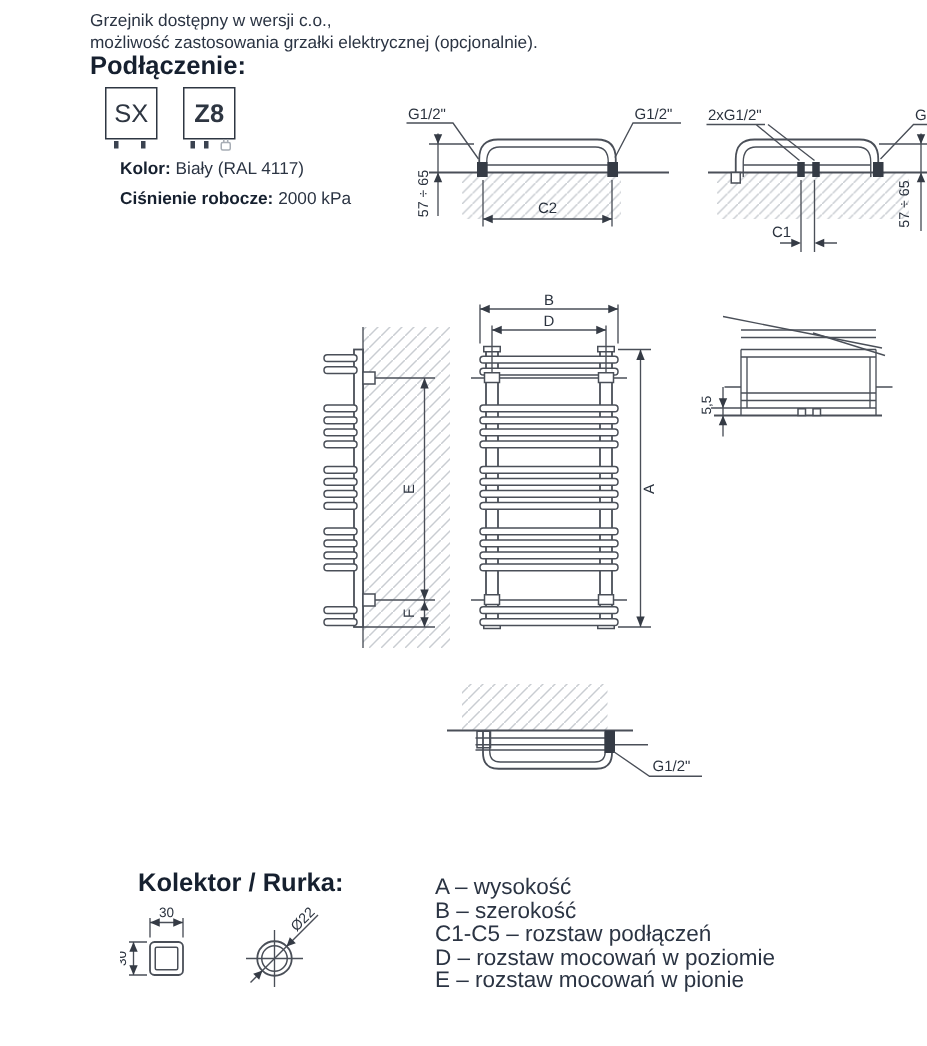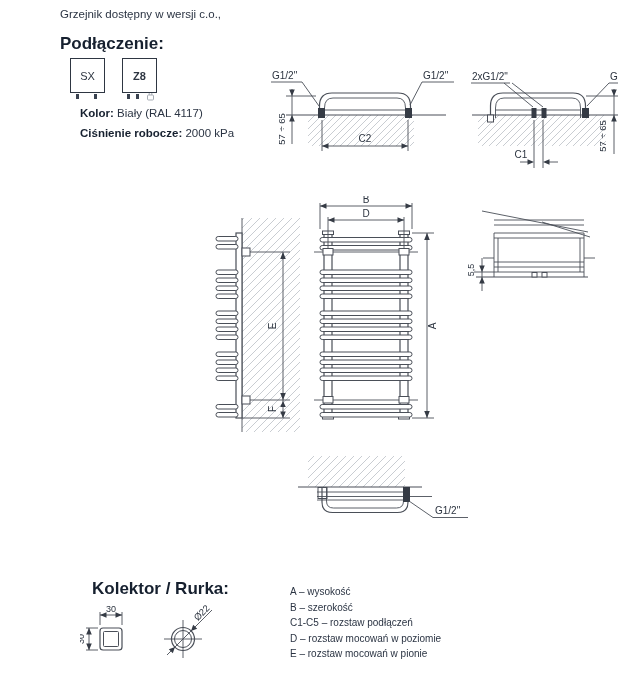--- a/index.html
+++ b/index.html
@@ -4,40 +4,41 @@
 <style>
   html,body{margin:0;padding:0;background:#fff;}
   #page{position:relative;width:618px;height:697px;background:#ffffff;overflow:hidden;
         font-family:"Liberation Sans",sans-serif;color:#232c3a;margin-left:40px;}
   .abs{position:absolute;}
   .txt{font-size:11.5px;line-height:15px;color:#2b3443;}
   .hd{font-size:17px;font-weight:bold;color:#16202f;}
   .b{font-weight:bold;color:#16202f;padding-left:20px;}
   .conn-box{position:absolute;width:33px;height:33px;border:1.6px solid #2e3642;
             display:flex;align-items:center;justify-content:center;
-            font-size:11px;color:#2e3642;background:#fff;}
+            font-size:17px;color:#2e3642;background:#fff;}
   .tick{position:absolute;width:2.5px;height:4.5px;background:#3a4250;}
-  .legend-line{font-size:10px;line-height:15.5px;color:#2b3443;white-space:nowrap;}
+  .legend-line{font-size:15px;line-height:15.5px;color:#2b3443;white-space:nowrap;}
   svg text{font-family:"Liberation Sans",sans-serif;fill:#2b333f;}
   .ln{stroke:#4a4f58;stroke-width:1.2;fill:none;}
   .tn{stroke:#4a4f58;stroke-width:0.9;fill:none;}
   .wf{fill:#ffffff;stroke:#4a4f58;stroke-width:1.2;}
   .wf2{fill:#ffffff;stroke:#4a4f58;stroke-width:1;}
   .dk{fill:#353b45;stroke:none;}
   .ar{fill:#353b45;stroke:none;}
   .dimtxt{font-size:10px;}
   .dimtxt-s{font-size:9.5px;}
 </style>
 </head>
 <body>
 
 <div id="page">
 
   <div class="abs txt" style="left:20px;top:7px;">
     <div>Grzejnik dostępny w wersji c.o.,</div>
+    <div>możliwość zastosowania grzałki elektrycznej (opcjonalnie).</div>
   </div>
 
   <div class="abs hd" style="left:20px;top:34px;">Podłączenie:</div>
 
   <div class="conn-box" style="left:30px;top:58px;">
     <span>SX</span>
   </div>
   <div class="tick" style="left:36px;top:94px;"></div>
   <div class="tick" style="left:54px;top:94px;"></div>
 

